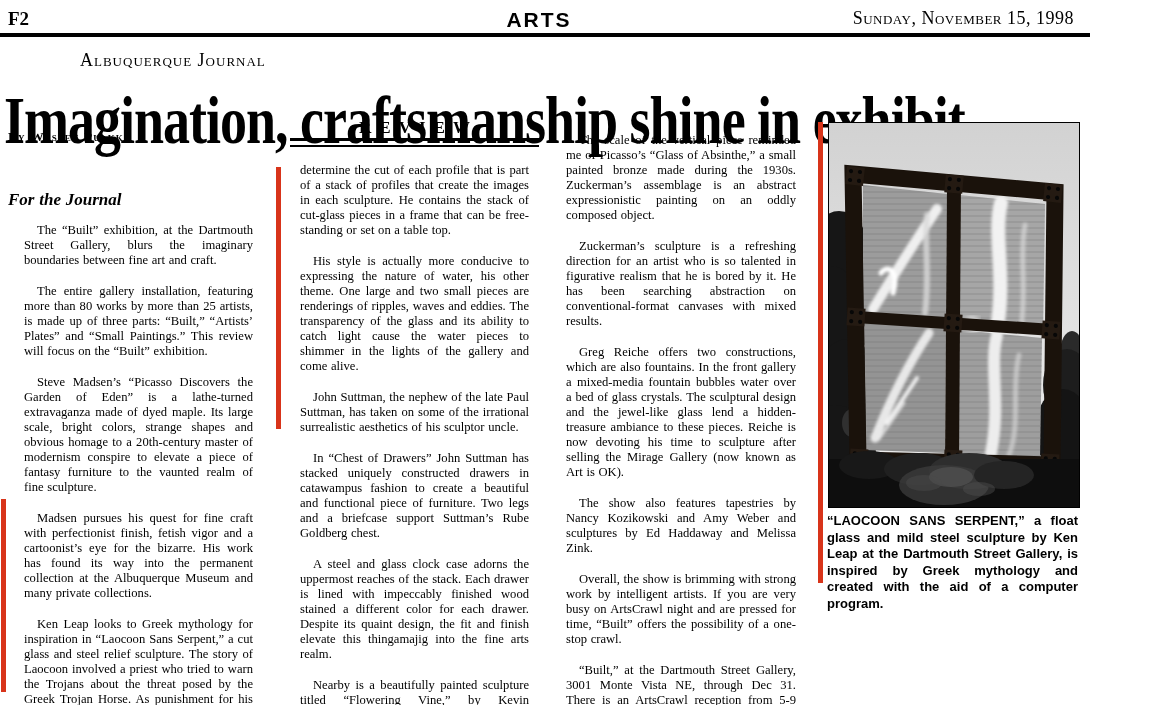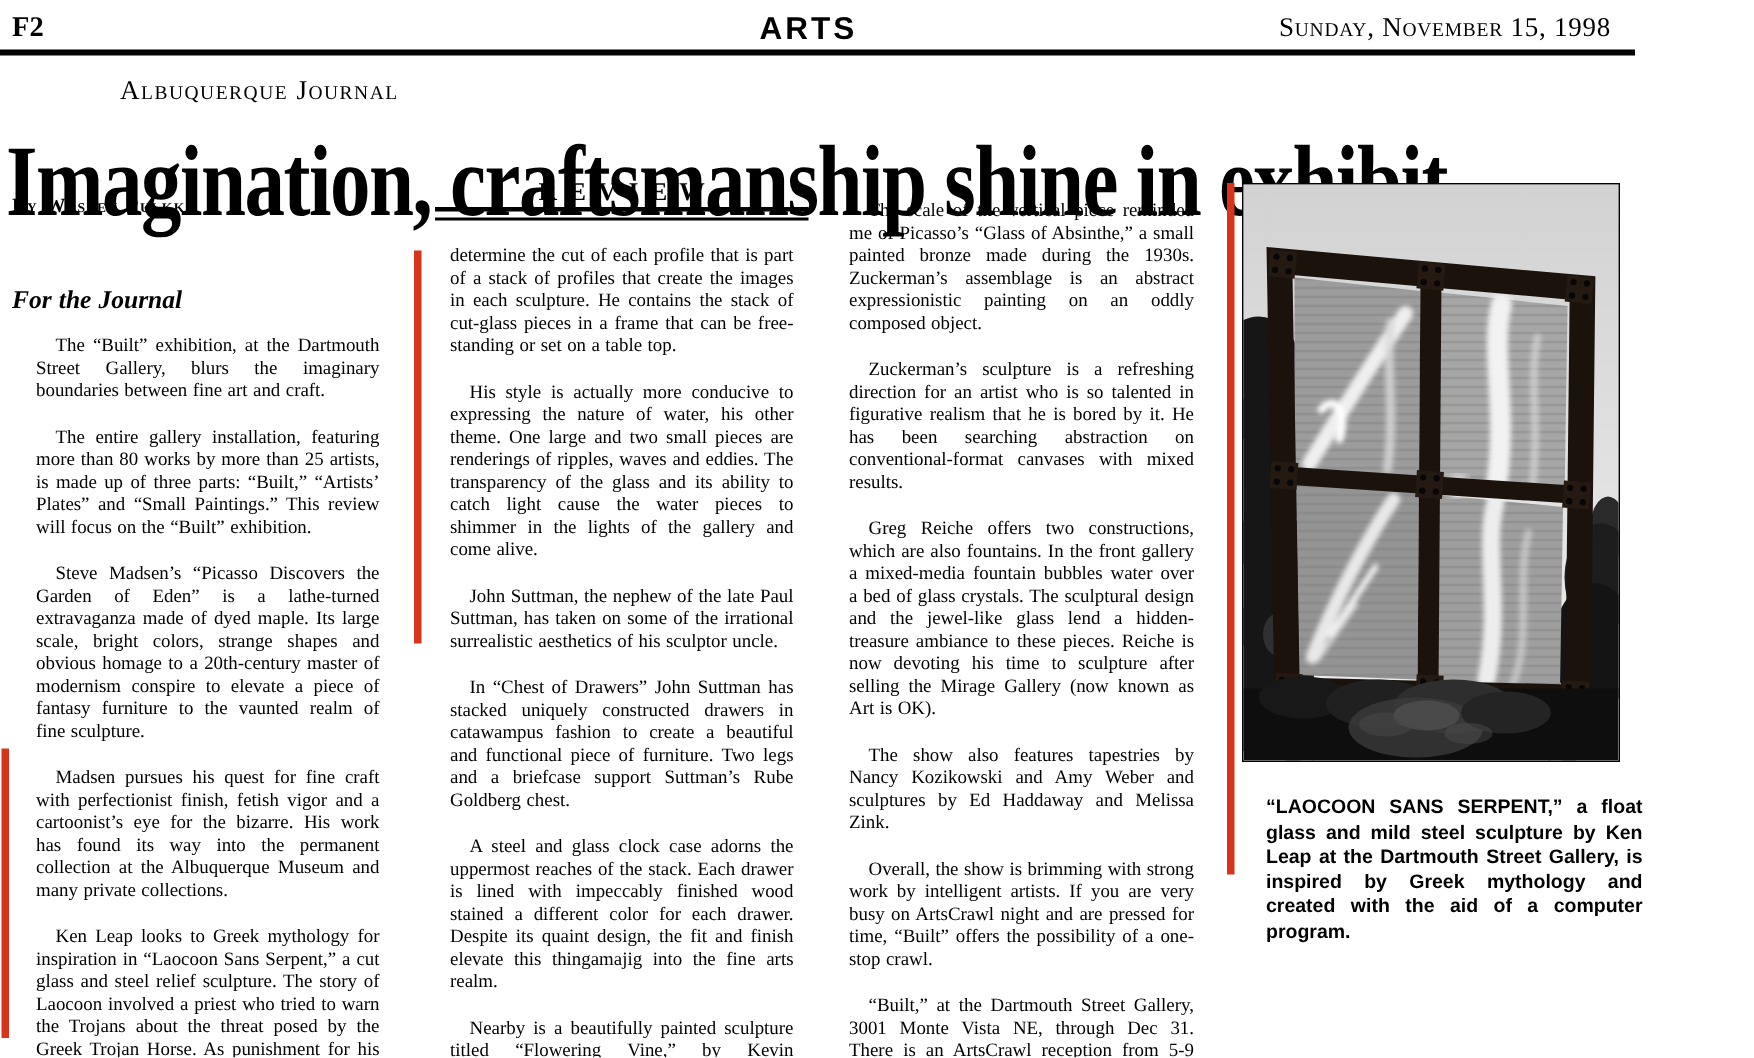--- a/index.html
+++ b/index.html
@@ -31,21 +31,21 @@
   .review-rule{height:4px;border-top:3px solid #000;border-bottom:2px solid #000;margin:3px 6px 10px 6px;}
   
   .redbar{position:absolute;width:5px;background:#d8341a;}
   .redbar.b1{left:1px;top:499px;height:193px;}
   .redbar.b2{left:276px;top:167px;height:262px;}
   .redbar.b3{left:818px;top:122px;height:461px;}
   
   .photo{position:absolute;left:828px;top:122px;width:250px;height:384px;margin:0;
          border:1px solid #000;background:#d8d8d8;}
   .photo svg{display:block;}
-  .caption{position:absolute;left:827px;top:513px;width:251px;margin:17px;
+  .caption{position:absolute;left:827px;top:513px;width:251px;margin:0;
            font-family:"Liberation Sans",sans-serif;font-weight:bold;font-size:13px;
            line-height:16.5px;text-align:justify;}
 </style>
 </head>
 <body>
 
 <div class="page">
 
   <div class="masthead">
     <span class="folio">F2</span>

